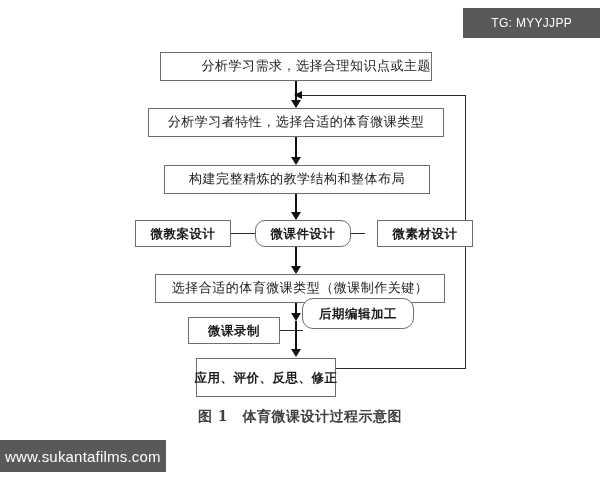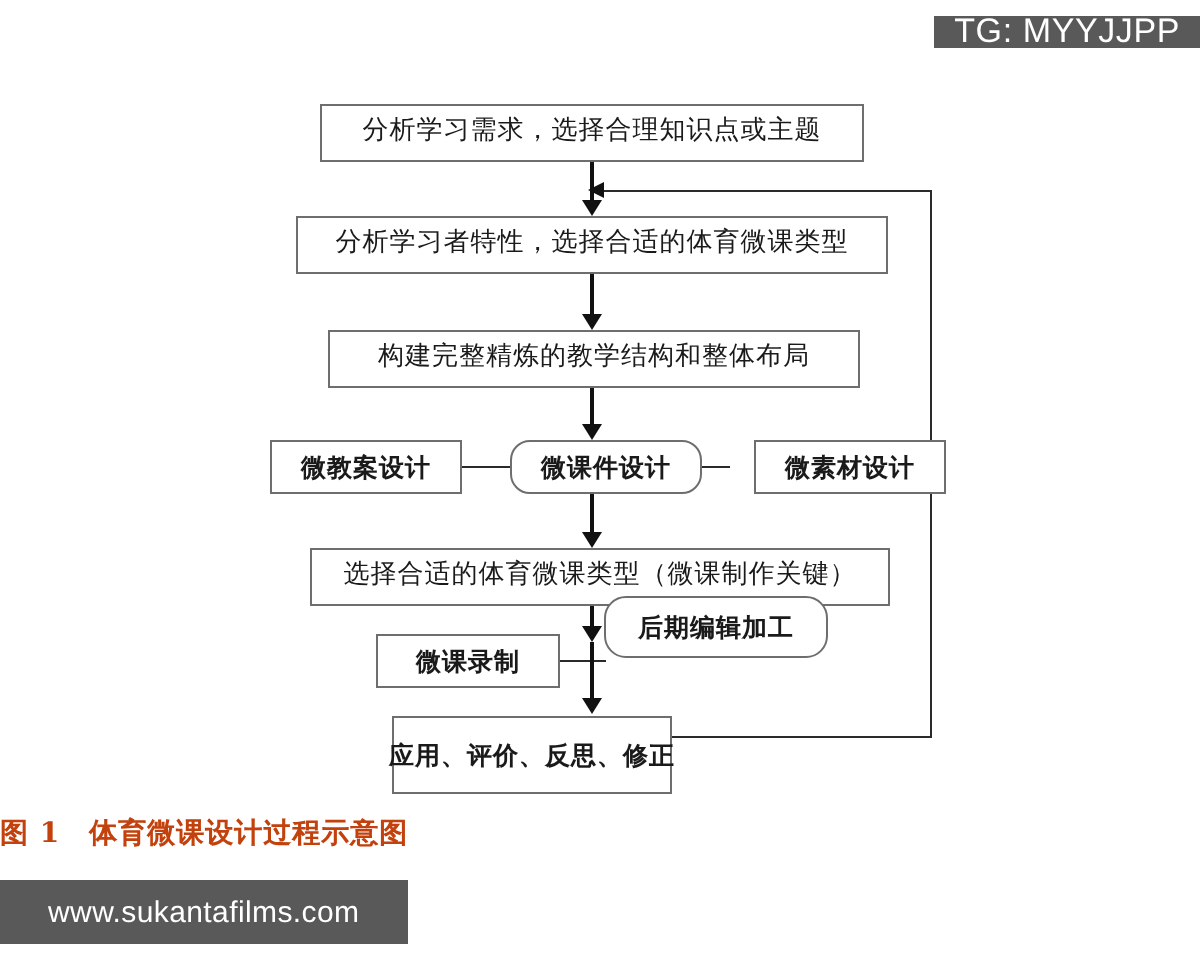--- a/index.html
+++ b/index.html
@@ -69,60 +69,61 @@
     border-right: 8px solid #111111;
     z-index: 2;
   }
 
   
   #figure-caption {
     position: absolute;
     left: 0;
     top: 408px;
     width: 600px;
+    text-align: center;
     font-family: "DejaVu Serif", "Liberation Serif", serif;
     font-size: 14px;
     font-weight: bold;
-    color: #c2410c;
+    color: #404040;
     letter-spacing: 0.5px;
   }
 
   
   .overlay {
     position: absolute;
     background: #595959;
     color: #ffffff;
     font-family: "Liberation Sans", "DejaVu Sans", sans-serif;
     display: flex;
     align-items: center;
     z-index: 10;
   }
   #tg-badge {
     right: 0;
     top: 8px;
-    height: 16px;
-    padding: 0 10px;
-    font-size: 17px;
+    height: 30px;
+    padding: 0 28px;
+    font-size: 12px;
     letter-spacing: 0.3px;
   }
   #site-watermark {
     left: 0;
     bottom: 8px;
     height: 32px;
-    padding: 0 24px;
+    padding: 0 5px;
     font-size: 15px;
     letter-spacing: 0.2px;
   }
 </style>
 </head>
 <body>
 
 <div id="figure-root">
 
-  <div class="node" style="left:160px; top:52px; width:272px; height:29px;">
+  <div class="node" style="left:160px; top:52px; width:272px; height:29px;justify-content:flex-end;">
     <span>分析学习需求，选择合理知识点或主题</span>
   </div>
 
   <div class="node" style="left:148px; top:108px; width:296px; height:29px;">
     <span>分析学习者特性，选择合适的体育微课类型</span>
   </div>
 
   <div class="node" style="left:164px; top:165px; width:266px; height:29px;">
     <span>构建完整精炼的教学结构和整体布局</span>
   </div>

